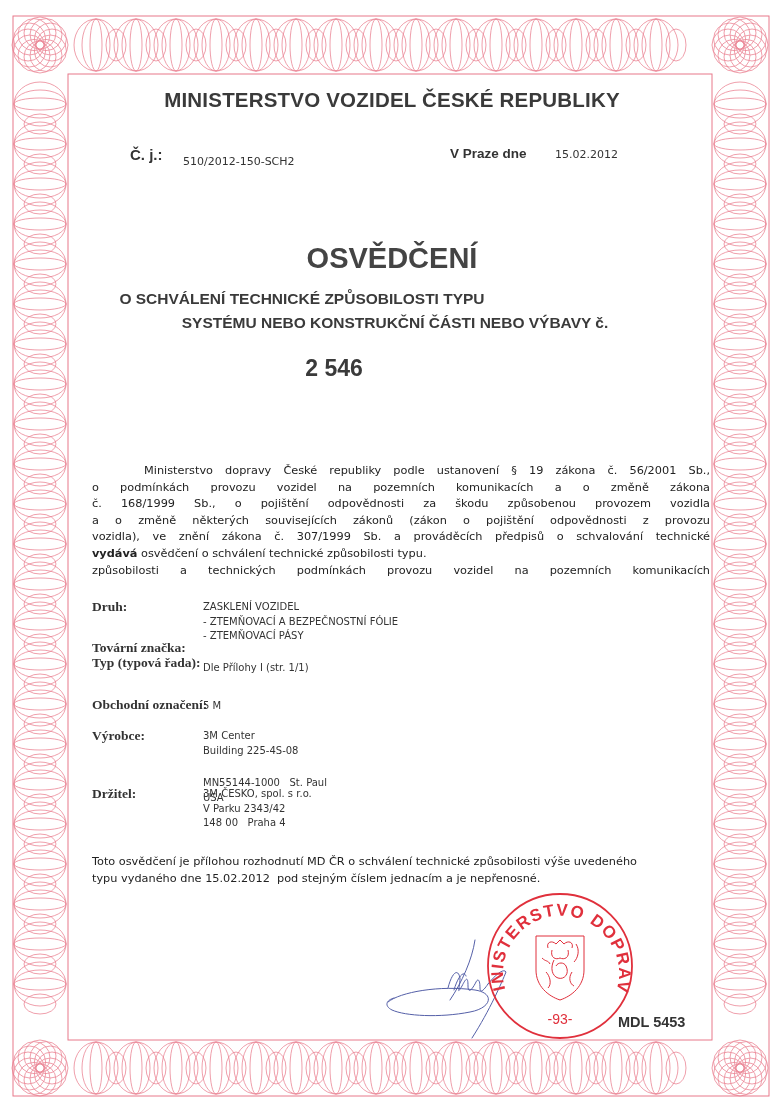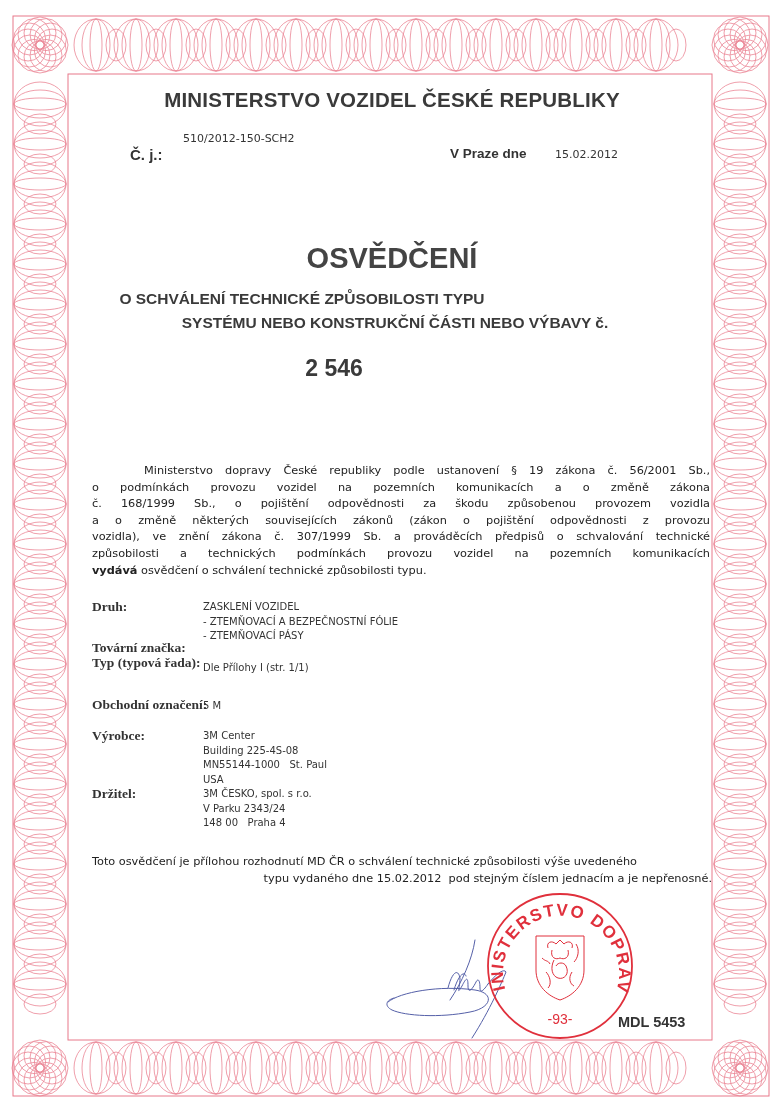--- a/index.html
+++ b/index.html
@@ -1,21 +1,21 @@
 <!DOCTYPE html>
 <html><head>
 <meta charset="utf-8">
 <style>
   html, body { margin: 0; padding: 0; background: #ffffff; }
   body { width: 784px; height: 1120px; position: relative; overflow: hidden; font-family: "DejaVu Sans", sans-serif; color: #222; }
   .border-svg { position: absolute; left: 0; top: 0; width: 784px; height: 1120px; }
   .abs { position: absolute; }
   .h-ministry { left: 0; width: 784px; top: 88px; text-align: center; font-family: "Liberation Sans", sans-serif; font-weight: bold; font-size: 20.5px; color: #3a3a3a; letter-spacing: 0.2px; }
   .ref-label { left: 130px; top: 146px; font-family: "Liberation Sans", sans-serif; font-weight: bold; font-size: 15px; color: #333; }
-  .ref-value { left: 183px; top: 132px; font-family: "DejaVu Sans", sans-serif; font-size: 11px; color: #333; }
+  .ref-value { left: 183px; top: 155px; font-family: "DejaVu Sans", sans-serif; font-size: 11px; color: #333; }
   .place-label { left: 450px; top: 146px; font-family: "Liberation Sans", sans-serif; font-weight: bold; font-size: 13.5px; color: #333; }
   .place-value { left: 555px; top: 148px; font-family: "DejaVu Sans", sans-serif; font-size: 11px; color: #333; }
   .title { left: 0; width: 784px; top: 242px; text-align: center; font-family: "Liberation Sans", sans-serif; font-weight: bold; font-size: 29px; color: #444; }
   .subtitle1 { left: 0; width: 632px; top: 290px; text-align: center; font-family: "Liberation Sans", sans-serif; font-weight: bold; font-size: 15.5px; color: #3a3a3a; padding-right: 28px; box-sizing: border-box; }
   .subtitle2 { left: 0; width: 784px; top: 314px; text-align: center; font-family: "Liberation Sans", sans-serif; font-weight: bold; font-size: 15.5px; color: #3a3a3a; padding-left: 6px; box-sizing: border-box; }
   .number { left: 0; width: 668px; top: 355px; text-align: center; font-family: "Liberation Sans", sans-serif; font-weight: bold; font-size: 23px; color: #3a3a3a; }
   .body-para { left: 92px; width: 618px; top: 463px; font-family: "DejaVu Sans", sans-serif; font-size: 11.3px; line-height: 16.6px; color: #222; text-align: justify; }
   .body-para .line { display: block; text-align: justify; text-align-last: justify; white-space: nowrap; }
   .body-para .line.first { padding-left: 52px; }
   .body-para .line.last { text-align-last: left; }
@@ -399,56 +399,56 @@
 <div class="abs subtitle1">O SCHVÁLENÍ TECHNICKÉ ZPŮSOBILOSTI TYPU</div>
 <div class="abs subtitle2">SYSTÉMU NEBO KONSTRUKČNÍ ČÁSTI NEBO VÝBAVY č.</div>
 <div class="abs number">2 546</div>
 
 <div class="abs body-para">
   <span class="line first">Ministerstvo dopravy České republiky podle ustanovení § 19 zákona č. 56/2001 Sb.,</span>
   <span class="line">o podmínkách provozu vozidel na pozemních komunikacích a o změně zákona</span>
   <span class="line">č. 168/1999 Sb., o pojištění odpovědnosti za škodu způsobenou provozem vozidla</span>
   <span class="line">a o změně některých souvisejících zákonů (zákon o pojištění odpovědnosti z provozu</span>
   <span class="line">vozidla), ve znění zákona č. 307/1999 Sb. a prováděcích předpisů o schvalování technické</span>
+  <span class="line last"><b>vydává</b><span> osvědčení o schválení technické způsobilosti typu.</span></span>
   <span class="line">způsobilosti a technických podmínkách provozu vozidel na pozemních komunikacích</span>
-  <span class="line last"><b>vydává</b><span> osvědčení o schválení technické způsobilosti typu.</span></span>
 </div>
 
 <div class="abs field-label" style="top:599px;">Druh:</div>
 <div class="abs field-value" style="top:600px;">
   <div>ZASKLENÍ VOZIDEL</div>
   <div>- ZTEMŇOVACÍ A BEZPEČNOSTNÍ FÓLIE</div>
   <div>- ZTEMŇOVACÍ PÁSY</div>
 </div>
 
 <div class="abs field-label" style="top:640px;">Tovární značka:</div>
 <div class="abs field-label" style="top:655px;">Typ (typová řada):</div>
 <div class="abs field-value" style="top:661px;">Dle Přílohy I (str. 1/1)</div>
 
 <div class="abs field-label" style="top:697px;">Obchodní označení:</div>
 <div class="abs field-value" style="top:699px;">5 M</div>
 
 <div class="abs field-label" style="top:728px;">Výrobce:</div>
 <div class="abs field-value" style="top:729px;">
   <div>3M Center</div>
   <div>Building 225-4S-08</div>
-  <div style="white-space:pre;">MN55144-1000   St. Paul</div>
+  <div style="white-space:pre;margin-top:18px;">MN55144-1000   St. Paul</div>
   <div>USA</div>
 </div>
 
 <div class="abs field-label" style="top:786px;">Držitel:</div>
 <div class="abs field-value" style="top:787px;">
   <div>3M ČESKO, spol. s r.o.</div>
-  <div>V Parku 2343/24</div>
+  <div>V Parku 2343/42</div>
   <div style="white-space:pre;">148 00   Praha 4</div>
 </div>
 
 <div class="abs closing">
   <div style="white-space:nowrap;">Toto osvědčení je přílohou rozhodnutí MD ČR o schválení technické způsobilosti výše uvedeného</div>
-  <div style="white-space:pre;text-align:right;">typu vydaného dne 15.02.2012  pod stejným číslem jednacím a je nepřenosné.</div>
+  <div style="white-space:pre;">typu vydaného dne 15.02.2012  pod stejným číslem jednacím a je nepřenosné.</div>
 </div>
 
 <svg class="sig-svg" viewBox="0 0 150 110" xmlns="http://www.w3.org/2000/svg">
   <g fill="none" stroke="#5560a8" stroke-width="1" stroke-linecap="round">
     <path d="M8,72 C20,62 60,55 95,60 C115,63 112,78 90,82 C60,88 25,86 12,80 C4,76 6,70 14,68"></path>
     <path d="M95,10 C92,30 82,52 70,70"></path>
     <path d="M68,58 C72,42 78,38 80,48 C80,58 76,66 82,56 C86,48 88,46 88,56 C88,64 92,60 96,52 C98,48 100,50 100,58 C100,64 104,60 108,54"></path>
     <path d="M108,54 C116,44 124,38 126,42 C122,52 110,80 92,108"></path>
     <path d="M74,60 C78,46 84,40 86,46"></path>
   </g>

